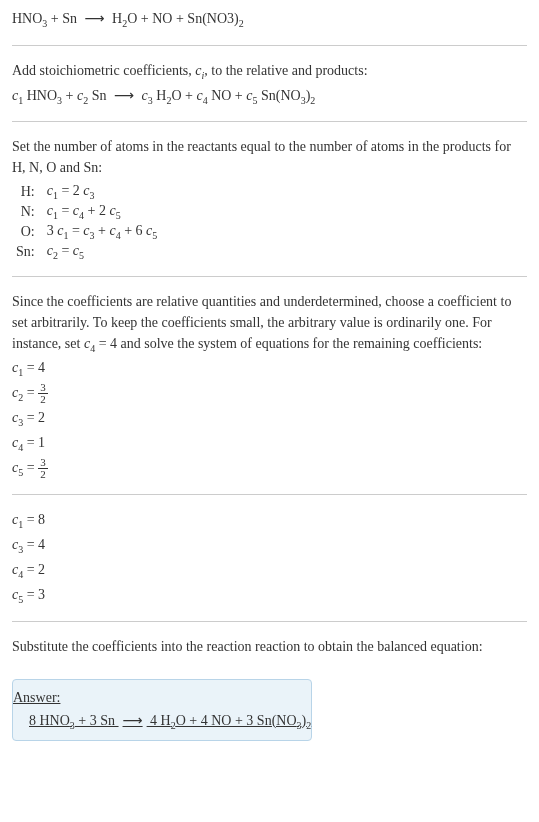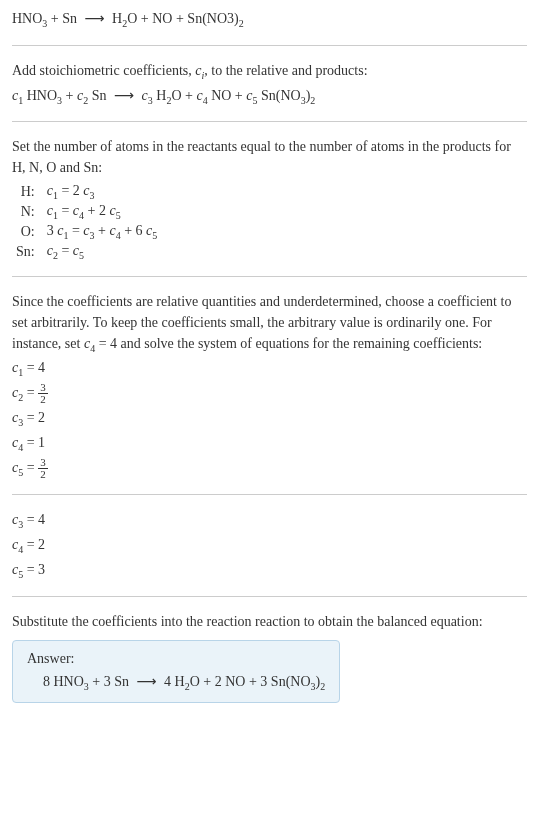--- a/index.html
+++ b/index.html
@@ -59,23 +59,24 @@
       padding: 0 2px;
     }
     .frac .den {
       display: block;
       padding: 0 2px;
     }
     .answer-box {
       background: #eaf3f9;
       border: 1px solid #b8d4e8;
       border-radius: 4px;
-      padding: 10px 14px;
-      margin-top: 6px;
+      padding: 10px 0;
+      margin-top: 20px;
       display: inline-block;
+      text-decoration: underline;
     }
     .answer-label {
       margin-bottom: 6px;
     }
     .answer-eq {
       padding-left: 16px;
     }
     .arrow {
       margin: 0 4px;
     }
@@ -135,28 +136,29 @@
   <div class="line"><span class="ital">c</span><span class="sub">1</span><span> = 4</span></div>
   <div class="line"><span class="ital">c</span><span class="sub">2</span><span> = </span><span class="frac"><span class="num">3</span><span class="den">2</span></span></div>
   <div class="line"><span class="ital">c</span><span class="sub">3</span><span> = 2</span></div>
   <div class="line"><span class="ital">c</span><span class="sub">4</span><span> = 1</span></div>
   <div class="line"><span class="ital">c</span><span class="sub">5</span><span> = </span><span class="frac"><span class="num">3</span><span class="den">2</span></span></div>
 </div>
 
 <hr class="hr">
 
 <div class="section">
+  <div class="line"><span class="ital">c</span><span class="sub">1</span><span> = 8</span></div>
   <div class="line"><span class="ital">c</span><span class="sub">3</span><span> = 4</span></div>
   <div class="line"><span class="ital">c</span><span class="sub">4</span><span> = 2</span></div>
   <div class="line"><span class="ital">c</span><span class="sub">5</span><span> = 3</span></div>
 </div>
 
 <hr class="hr">
 
 <div class="section">
   <div class="line">Substitute the coefficients into the reaction reaction to obtain the balanced equation:</div>
   <div class="answer-box">
     <div class="answer-label">Answer:</div>
     <div class="answer-eq">
-      <span>8 HNO</span><span class="sub">3</span><span> + 3 Sn </span><span class="arrow">⟶</span><span> 4 H</span><span class="sub">2</span><span>O + 2 NO + 3 Sn(NO</span><span class="sub">3</span><span>)</span><span class="sub">2</span>
+      <span>8 HNO</span><span class="sub">3</span><span> + 3 Sn </span><span class="arrow">⟶</span><span> 4 H</span><span class="sub">2</span><span>O + 4 NO + 3 Sn(NO</span><span class="sub">3</span><span>)</span><span class="sub">2</span>
     </div>
   </div>
 </div>
 
 </body></html>

